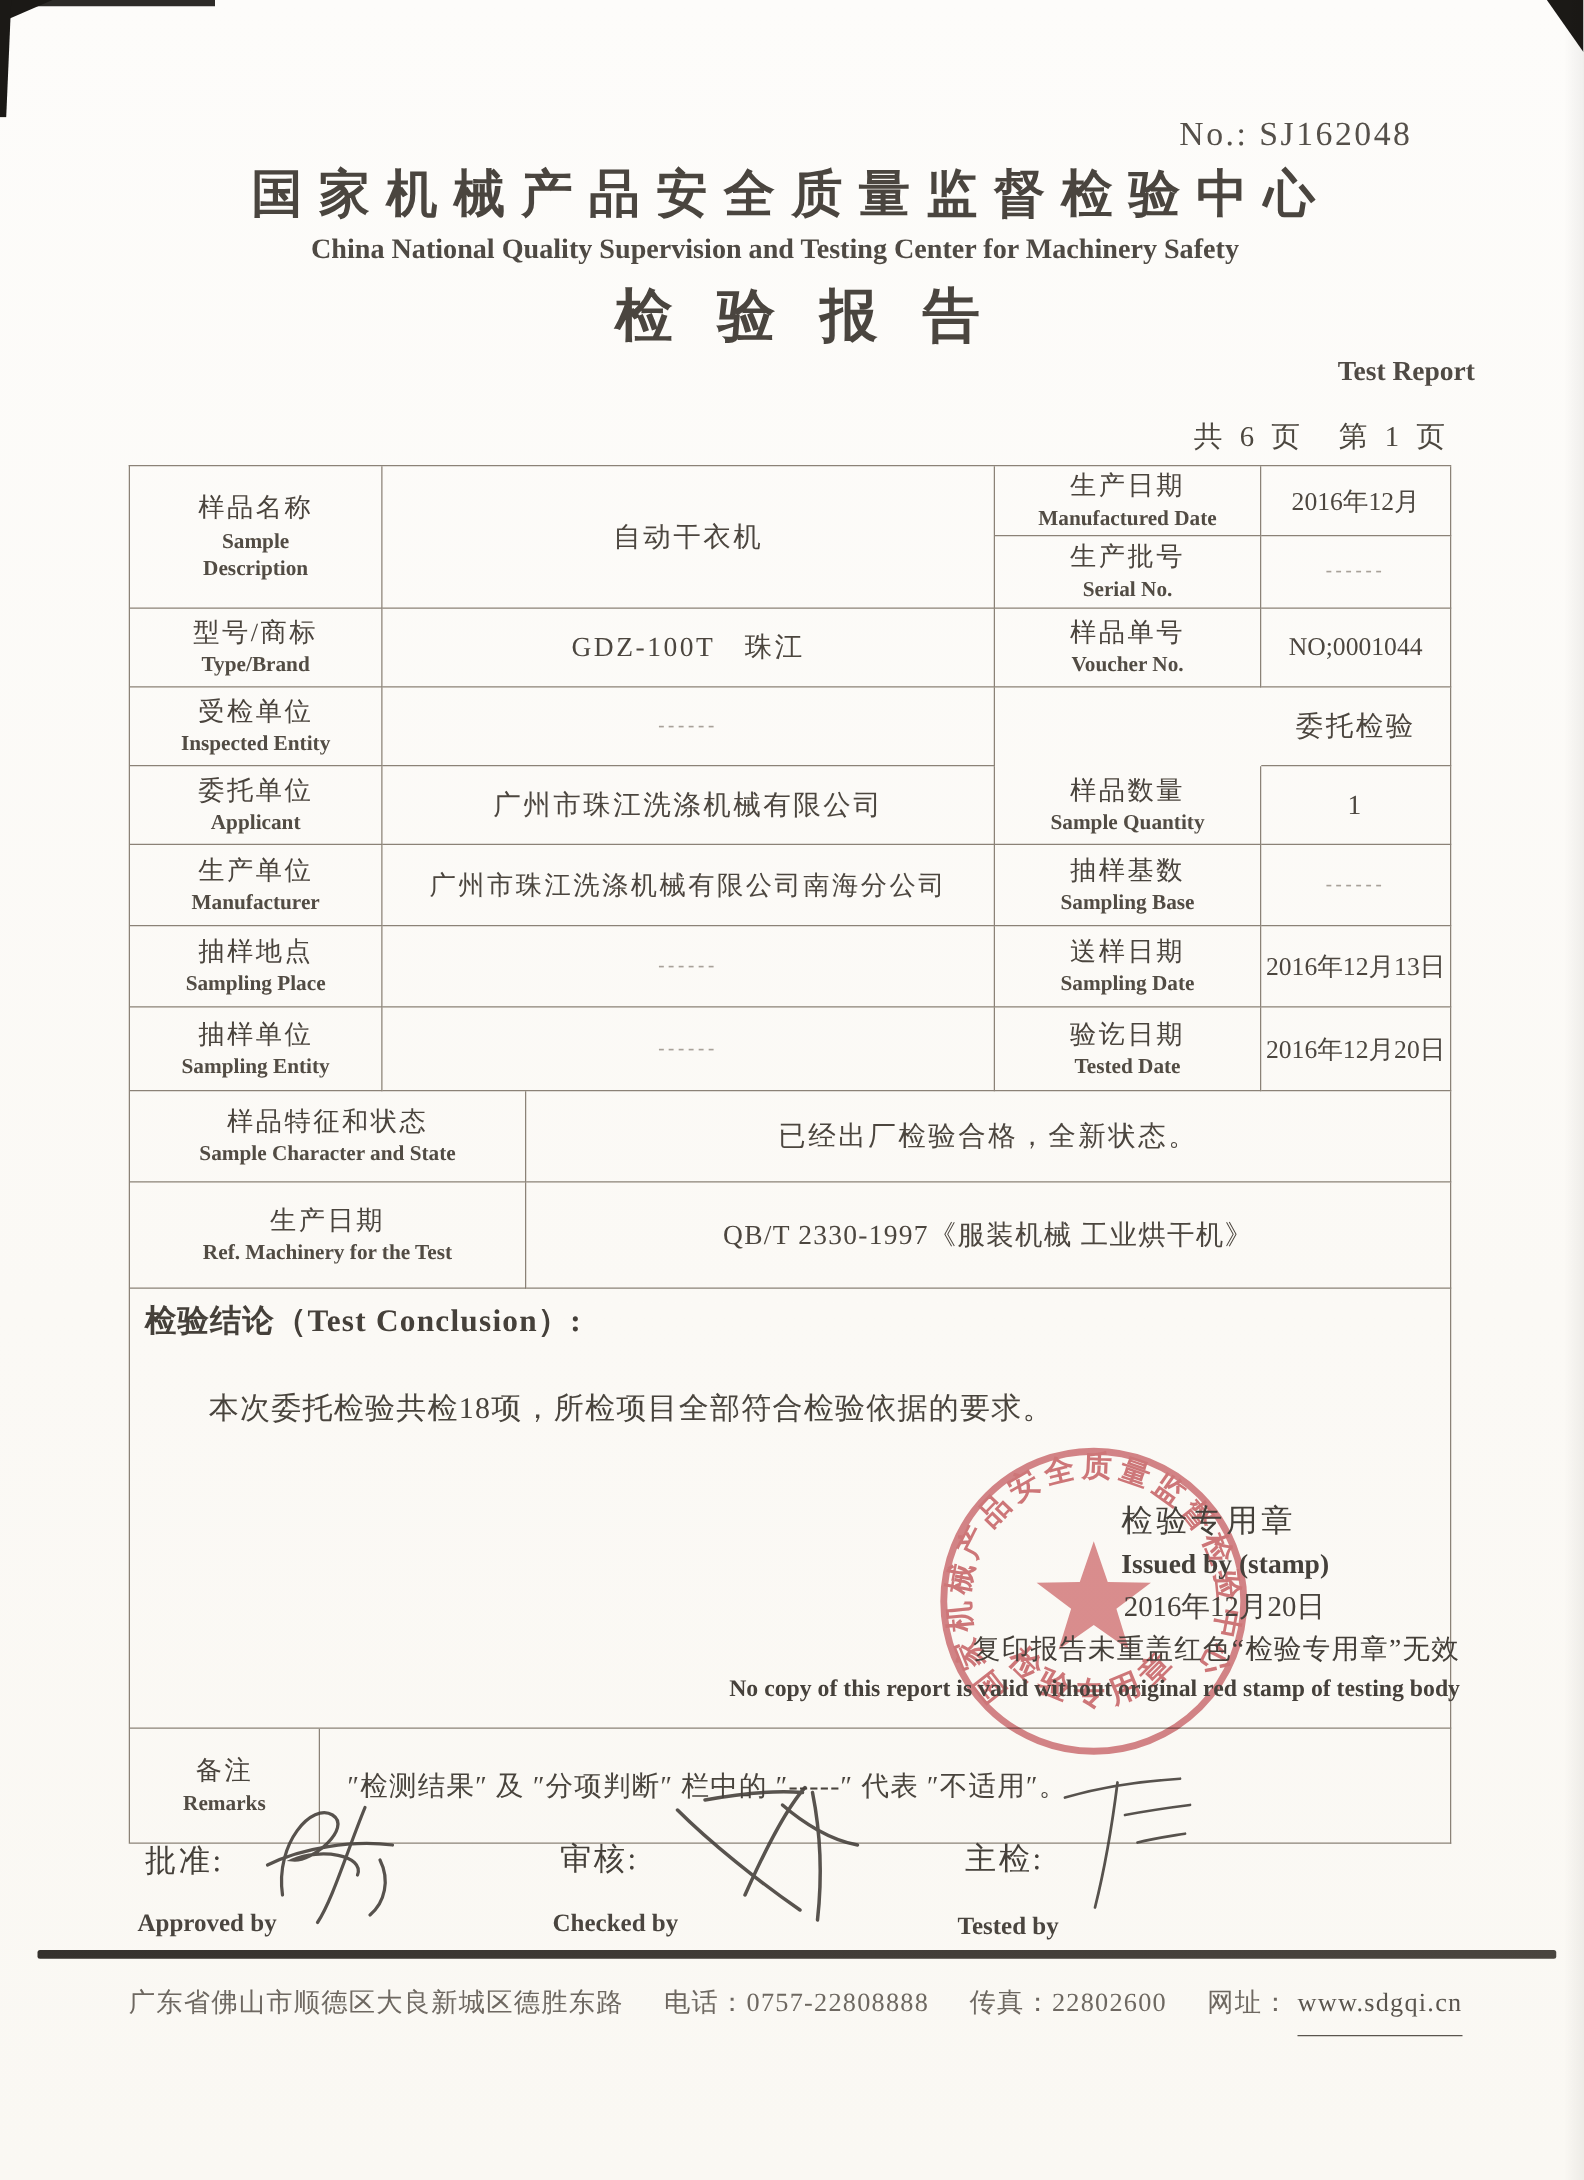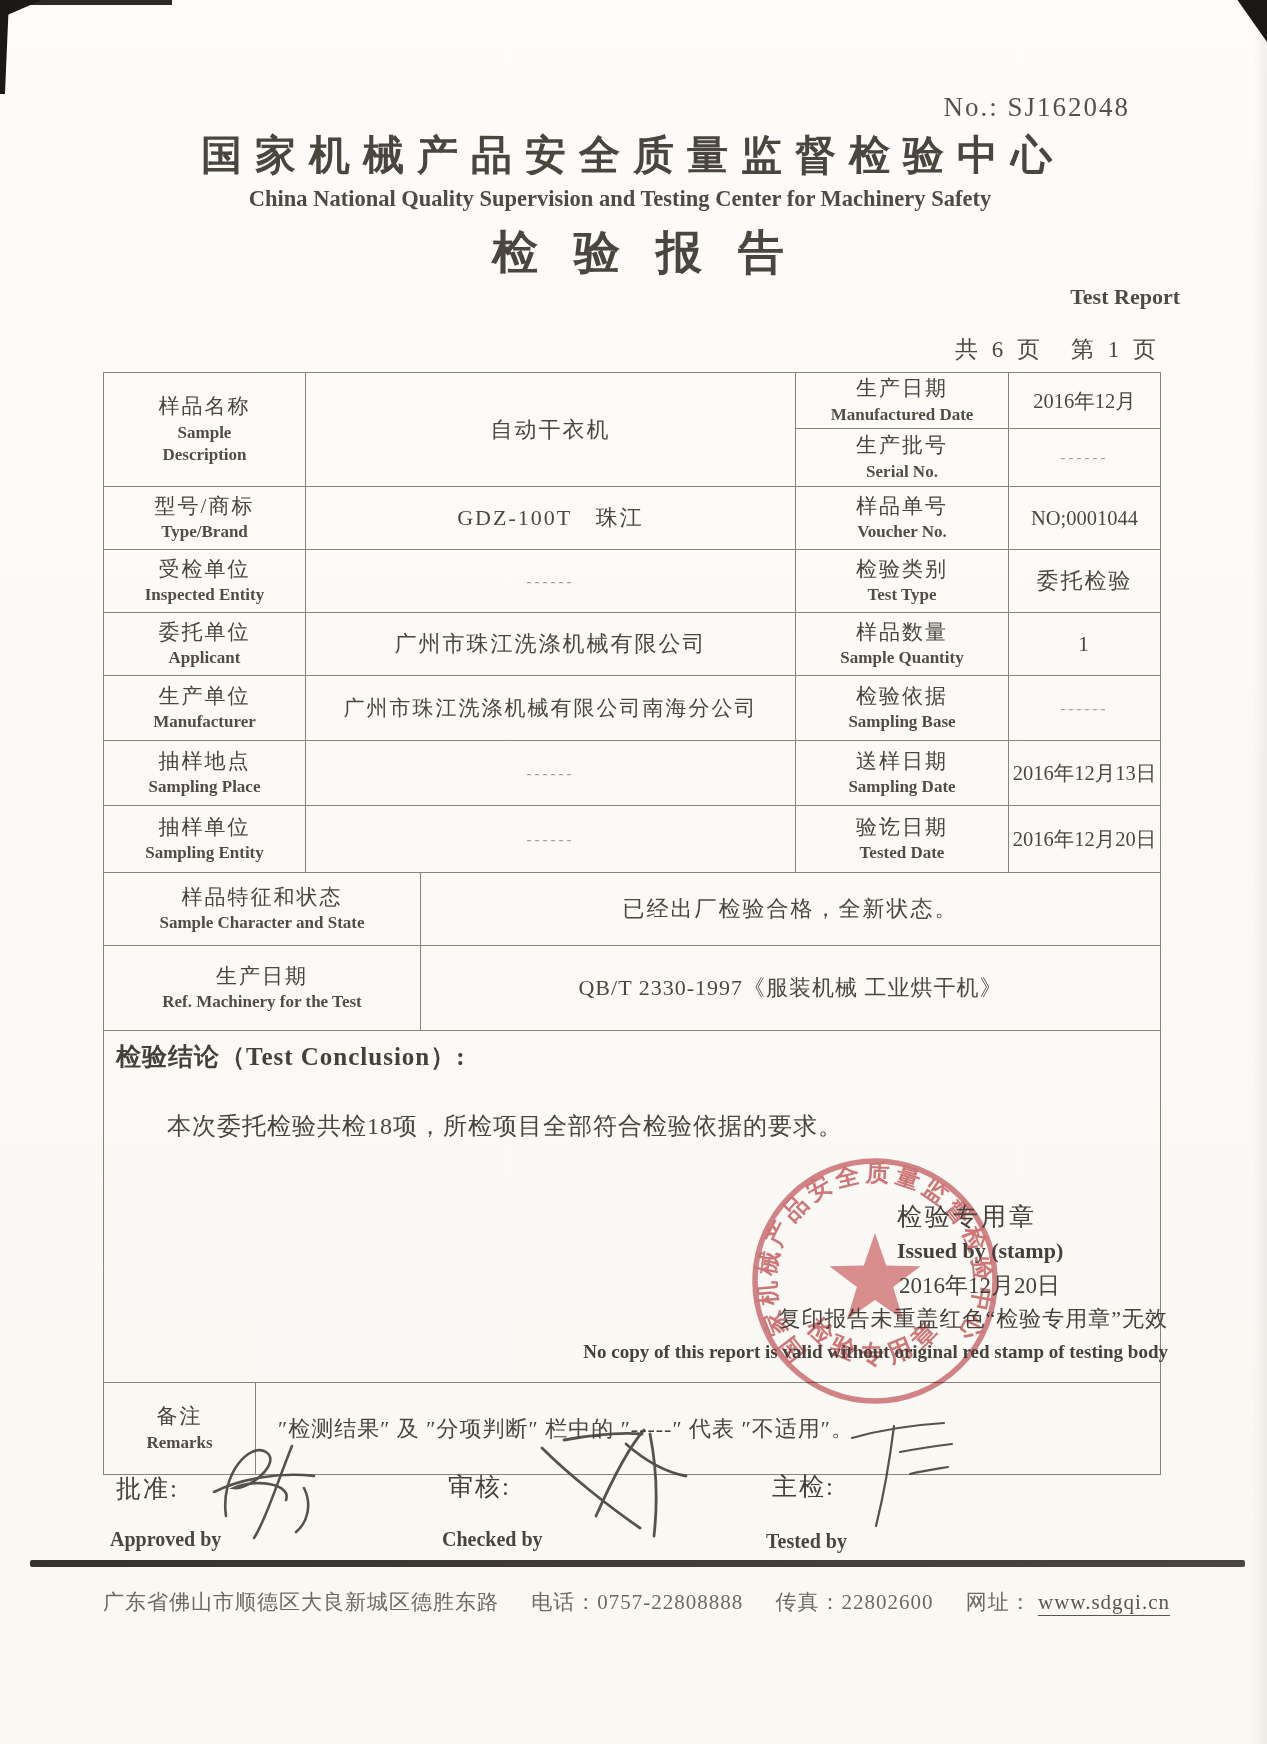--- a/index.html
+++ b/index.html
@@ -56,21 +56,21 @@
   
   .sig-cn{position:absolute; font-size:25px; letter-spacing:2px; color:#45403a;}
   .sig-en{position:absolute; font-size:20px; font-weight:bold; color:#4a453f;}
   .sig-svg{position:absolute;}
   
   .rule{position:absolute; left:30px; top:1560px; width:1215px; height:7px;
     background:linear-gradient(90deg,#35312d 0%,#423d38 55%,#4a453f 100%); border-radius:2px;}
   .footer{position:absolute; left:103px; top:1588px; width:1070px; font-size:21px;
     color:#6e6861; letter-spacing:1px; white-space:nowrap;}
   .footer span{margin-right:26px;}
-  .footer .url{margin-right:0; color:#5a554e; border-bottom:1.5px solid #5a554e; padding-bottom:1px;}
+  .footer .url{margin-right:0; color:#5a554e; border-bottom:1.5px solid #5a554e; padding-bottom:14px;}
 </style>
 </head>
 <body>
 
 <div class="page">
 
   <div class="art art-tl-bar"></div>
   <div class="art art-tl-flap"></div>
   <div class="art art-tl-edge"></div>
   <div class="art art-tr"></div>
@@ -122,24 +122,20 @@
       <span class="val-sm">NO;0001044</span>
     </div>
 
     <div class="cell" style="left:0;top:177px;width:202px;height:63px;">
       <span class="lbl-cn">受检单位</span>
       <span class="lbl-en">Inspected Entity</span>
     </div>
     <div class="cell" style="left:202px;top:177px;width:490px;height:63px;">
       <span class="dash">------</span>
     </div>
-    <div class="cell" style="left:692px;top:177px;width:213px;height:63px;">
-      <span class="lbl-cn">检验类别</span>
-      <span class="lbl-en">Test Type</span>
-    </div>
     <div class="cell" style="left:905px;top:177px;width:152px;height:63px;">
       <span class="val">委托检验</span>
     </div>
 
     <div class="cell" style="left:0;top:240px;width:202px;height:63px;">
       <span class="lbl-cn">委托单位</span>
       <span class="lbl-en">Applicant</span>
     </div>
     <div class="cell" style="left:202px;top:240px;width:490px;height:63px;">
       <span class="val">广州市珠江洗涤机械有限公司</span>
@@ -153,21 +149,21 @@
     </div>
 
     <div class="cell" style="left:0;top:303px;width:202px;height:65px;">
       <span class="lbl-cn">生产单位</span>
       <span class="lbl-en">Manufacturer</span>
     </div>
     <div class="cell" style="left:202px;top:303px;width:490px;height:65px;">
       <span class="val" style="font-size:21px;">广州市珠江洗涤机械有限公司南海分公司</span>
     </div>
     <div class="cell" style="left:692px;top:303px;width:213px;height:65px;">
-      <span class="lbl-cn">检验依据</span>
+      <span class="lbl-cn">抽样基数</span>
       <span class="lbl-en">Sampling Base</span>
     </div>
     <div class="cell" style="left:905px;top:303px;width:152px;height:65px;">
       <span class="dash">------</span>
     </div>
 
     <div class="cell" style="left:0;top:368px;width:202px;height:65px;">
       <span class="lbl-cn">抽样地点</span>
       <span class="lbl-en">Sampling Place</span>
     </div>

